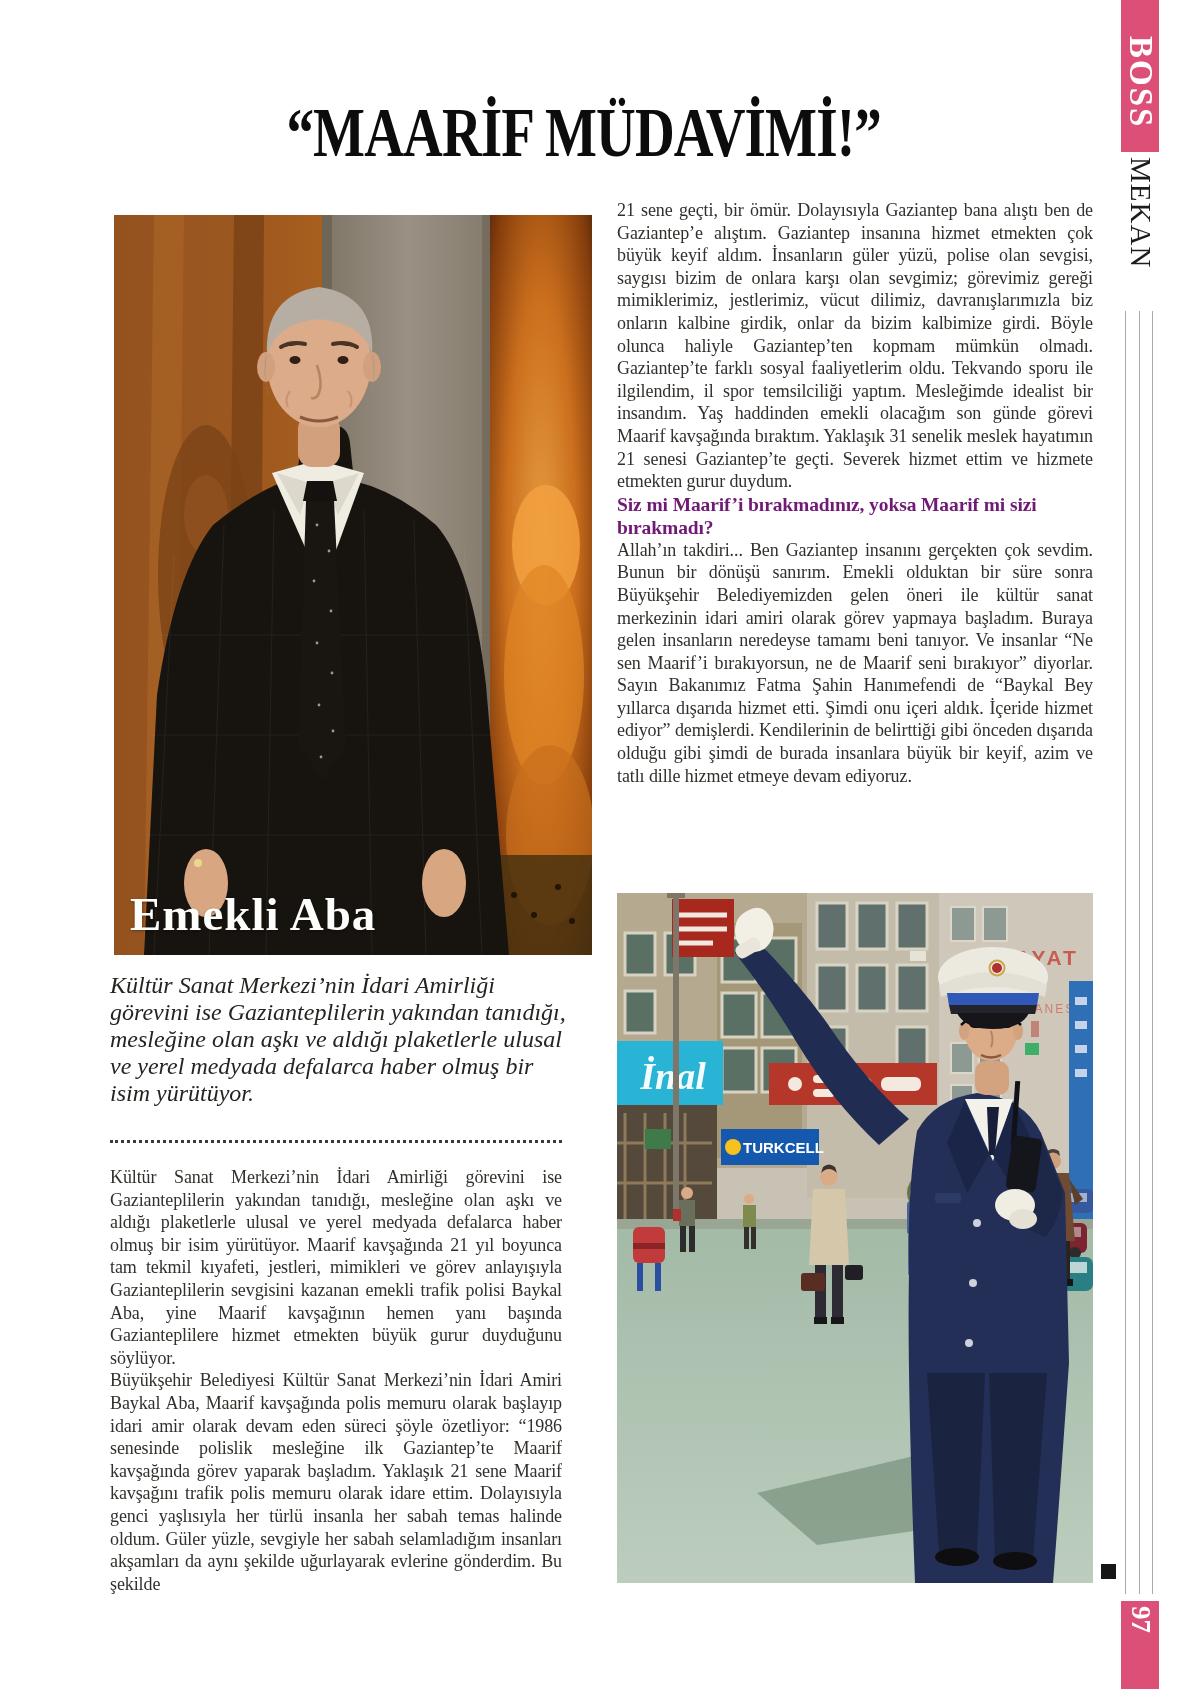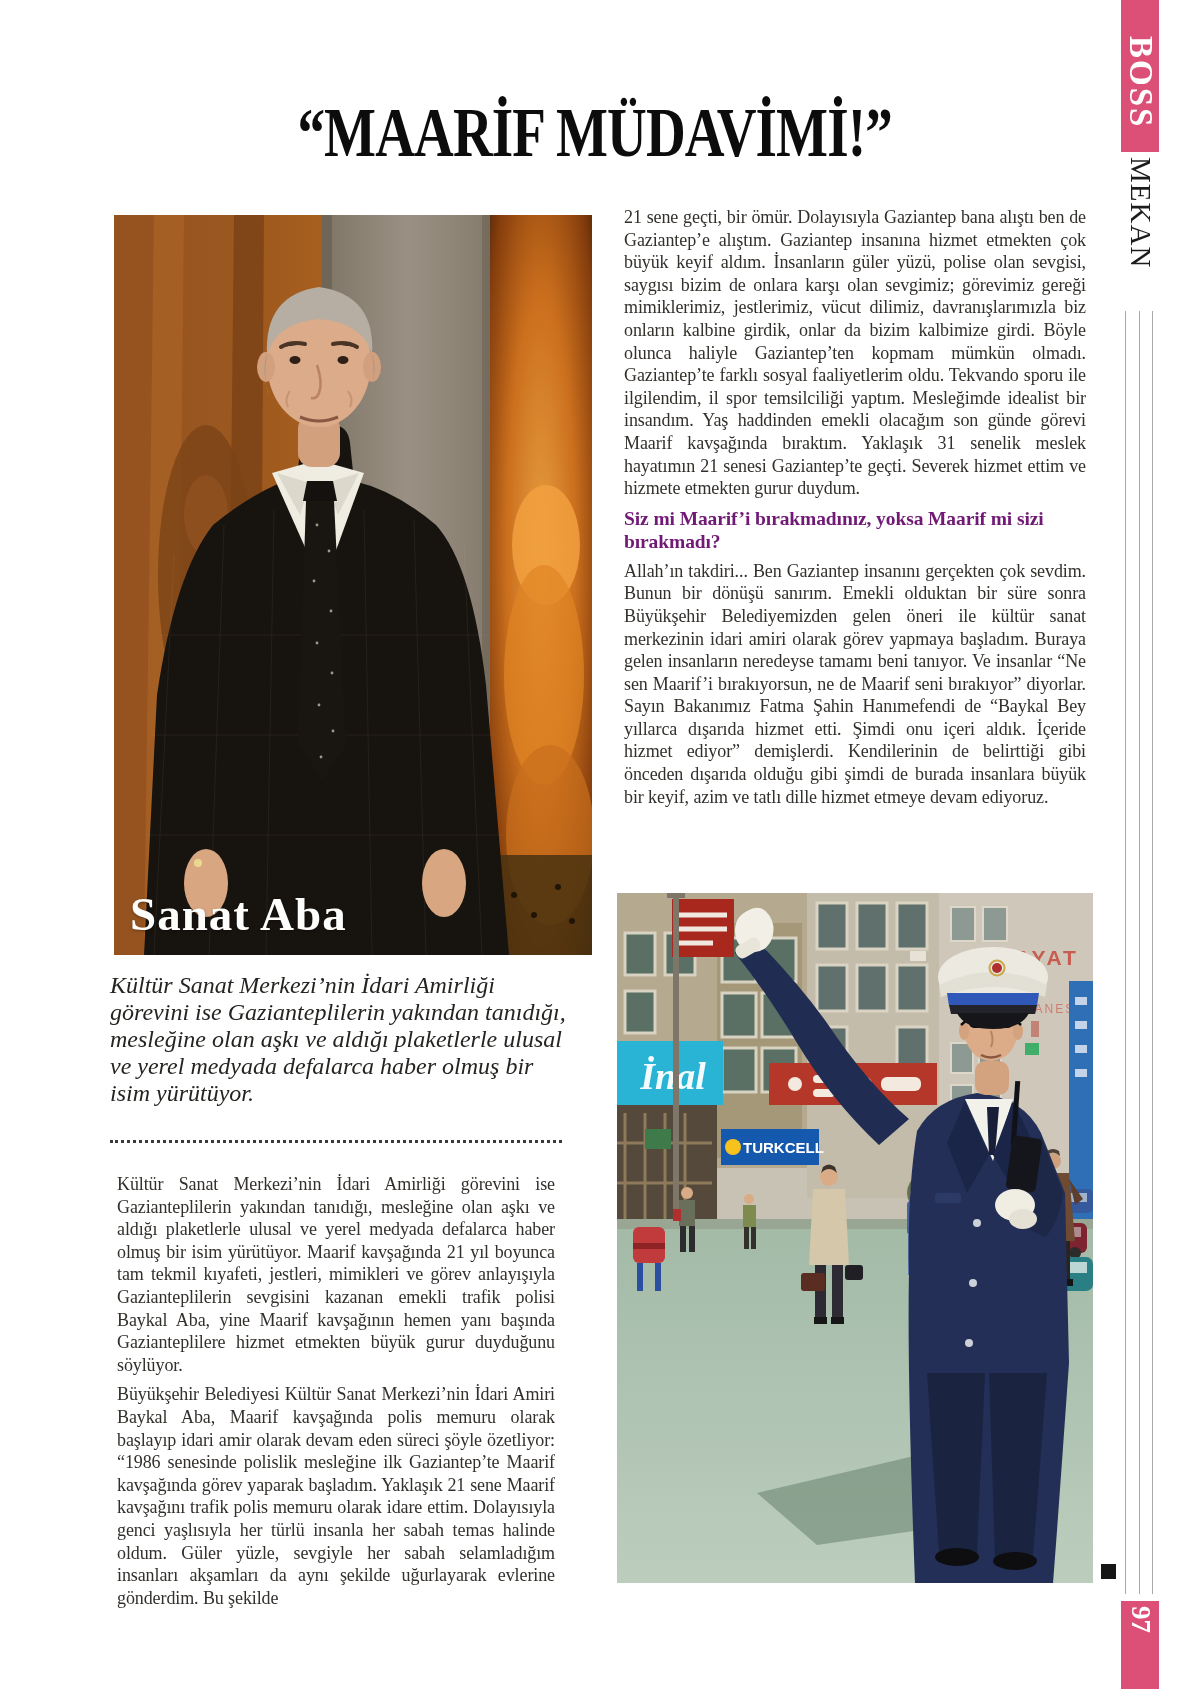--- a/index.html
+++ b/index.html
@@ -6,21 +6,21 @@
   .page{
     position:relative;
     width:1200px;height:1689px;
     background:#ffffff;
     overflow:hidden;
     font-family:"Liberation Serif","DejaVu Serif",serif;
     color:#2e2b28;
   }
   
   .headline{
-    position:absolute;left:103px;top:96px;width:983px;
+    position:absolute;left:92px;top:96px;width:983px;
     text-align:center;
   }
   .headline span{
     display:inline-block;
     font-weight:bold;
     font-size:64px;
     letter-spacing:-1px;
     color:#0c0c0c;
     transform:scaleX(0.86) scaleY(1.08);
     transform-origin:center;
@@ -62,21 +62,21 @@
     padding-top:5px;
     font-family:"Liberation Serif","DejaVu Serif",serif;
   }
   .end-square{
     position:absolute;left:1101px;top:1564px;width:15px;height:15px;background:#161616;
   }
   .bodytext{
     font-size:18px;line-height:22.6px;text-align:justify;
     color:#33302c;letter-spacing:-0.1px;
   }
-  .bodytext p{margin:7px;}
+  .bodytext p{margin:0;}
   .q-head{
     font-weight:bold;font-size:19.5px;line-height:23px;
     color:#701a75;margin:14px 0 4px 0;text-align:left;
   }
   .lead{
     position:absolute;left:110px;top:972px;width:460px;
     font-style:italic;font-size:24px;line-height:27px;
     color:#262421;
   }
   .dotted-rule{
@@ -213,21 +213,21 @@
       </g>
       <path d="M203,150 q6,18 2,28 q-2,6 -8,5" fill="none" stroke="#b9835f" stroke-width="2.5"></path>
       <path d="M186,202 q19,8 38,0" fill="none" stroke="#8a5743" stroke-width="3"></path>
       <path d="M176,176 q-6,8 -2,16" fill="none" stroke="#c08f6b" stroke-width="2" opacity="0.8"></path>
       <path d="M234,176 q6,8 2,16" fill="none" stroke="#c08f6b" stroke-width="2" opacity="0.8"></path>
 
       <ellipse cx="92" cy="668" rx="22" ry="34" fill="#d8a782"></ellipse>
       <ellipse cx="330" cy="668" rx="22" ry="34" fill="#d8a782"></ellipse>
       <circle cx="84" cy="648" r="4" fill="#e8d98f"></circle>
     </svg>
-    <div class="portrait-caption">Sanat Aba</div>
+    <div class="portrait-caption">Emekli Aba</div>
   </div>
 
   <div class="lead">Kültür Sanat Merkezi’nin İdari Amirliği görevini ise Gazianteplilerin yakından tanıdığı, mesleğine olan aşkı ve aldığı plaketlerle ulusal ve yerel medyada defalarca haber olmuş bir isim yürütüyor.</div>
   <div class="dotted-rule"></div>
 
   <div class="left-body bodytext">
     <p>Kültür Sanat Merkezi’nin İdari Amirliği görevini ise Gazianteplilerin yakından tanıdığı, mesleğine olan aşkı ve aldığı plaketlerle ulusal ve yerel medyada defalarca haber olmuş bir isim yürütüyor. Maarif kavşağında 21 yıl boyunca tam tekmil kıyafeti, jestleri, mimikleri ve görev anlayışıyla Gazianteplilerin sevgisini kazanan emekli trafik polisi Baykal Aba, yine Maarif kavşağının hemen yanı başında Gazianteplilere hizmet etmekten büyük gurur duyduğunu söylüyor.</p>
     <p>Büyükşehir Belediyesi Kültür Sanat Merkezi’nin İdari Amiri Baykal Aba, Maarif kavşağında polis memuru olarak başlayıp idari amir olarak devam eden süreci şöyle özetliyor: “1986 senesinde polislik mesleğine ilk Gaziantep’te Maarif kavşağında görev yaparak başladım. Yaklaşık 21 sene Maarif kavşağını trafik polis memuru olarak idare ettim. Dolayısıyla genci yaşlısıyla her türlü insanla her sabah temas halinde oldum. Güler yüzle, sevgiyle her sabah selamladığım insanları akşamları da aynı şekilde uğurlayarak evlerine gönderdim. Bu şekilde</p>
   </div>
 

